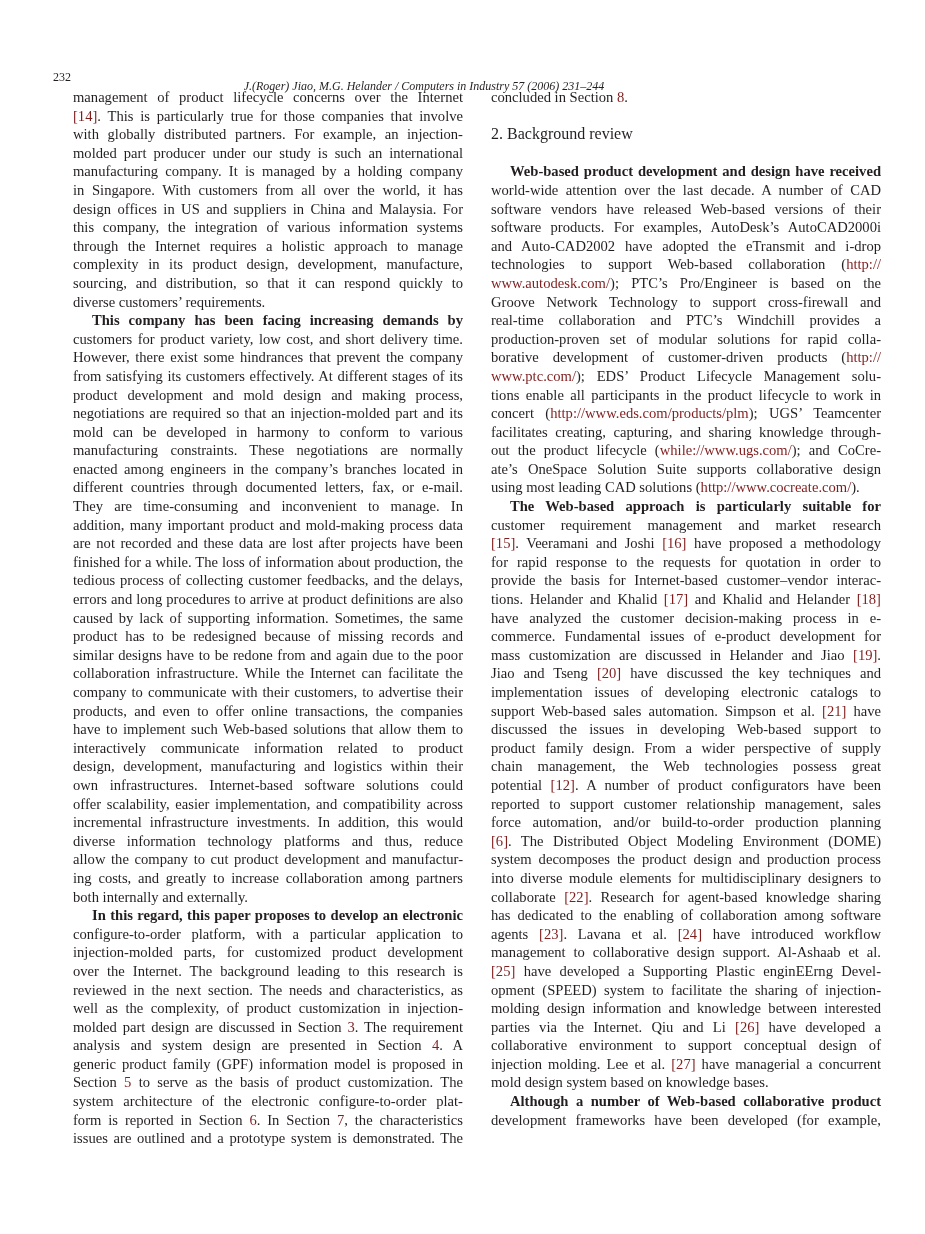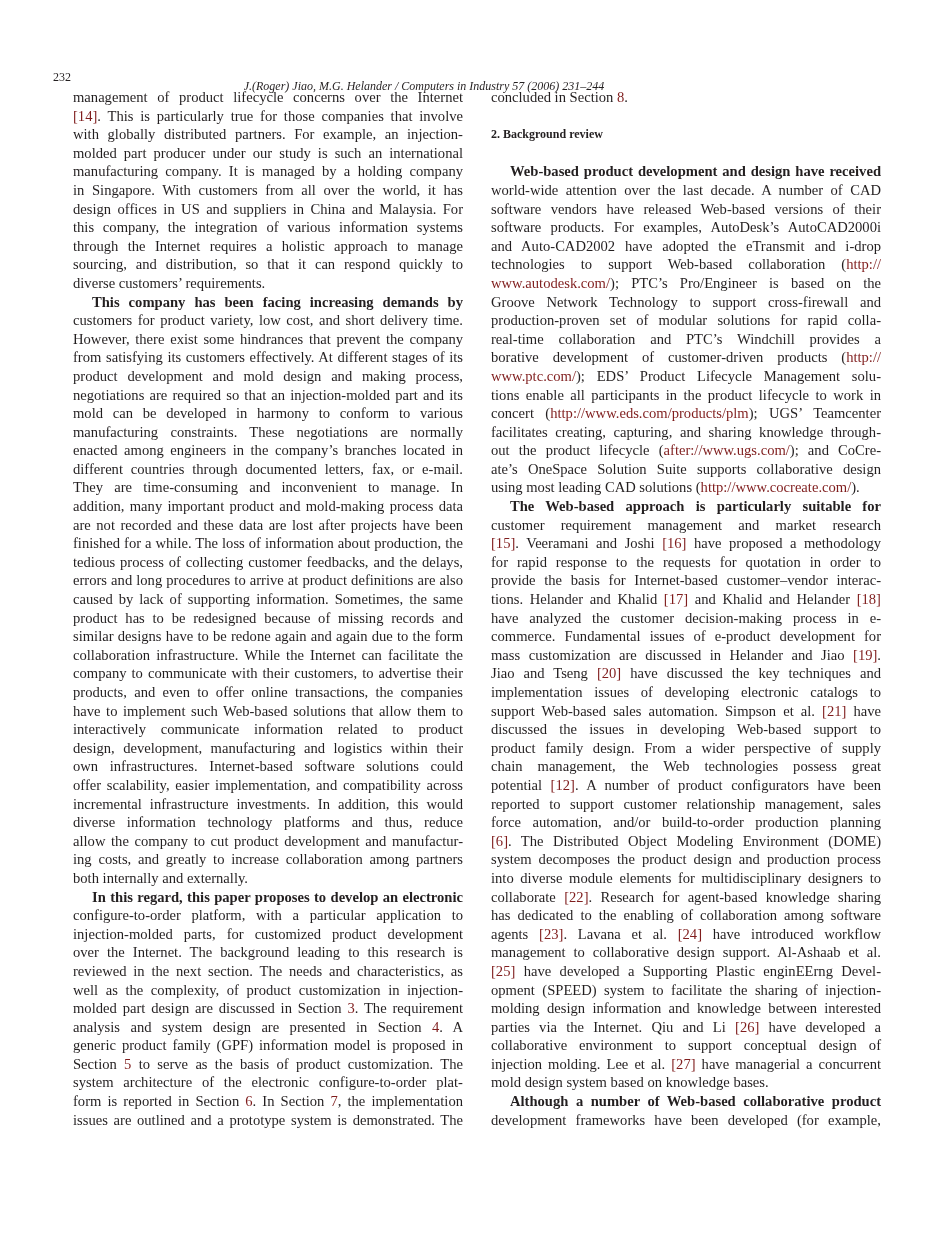--- a/index.html
+++ b/index.html
@@ -8,21 +8,21 @@
   .header { position: absolute; top: 66px; left: 0; width: 925px; height: 22px; font-size: 12px; }
   .page-num { position: absolute; left: 53px; top: 4px; }
   .running-head { position: absolute; left: 0; width: 848px; text-align: center; top: 13px; font-style: italic; font-size: 12px; }
   .col { position: absolute; top: 88px; width: 390px; font-size: 14.6px; margin-left: 20px; }
   .col.left { left: 53px; }
   .col.right { left: 471px; }
   .ln { height: 18.6px; line-height: 18.6px; white-space: nowrap; text-align: justify; text-align-last: justify; }
   .ln.last { text-align-last: left; }
   .ln.indent { text-indent: 19px; font-weight: bold; }
   .ref { color: #7f1d1d; }
-  .heading { font-weight: bold; height: 18.6px; line-height: 18.6px; font-size: 12px; }
+  .heading { font-weight: normal; height: 18.6px; line-height: 18.6px; font-size: 16px; }
   .gap { height: 18.6px; }
 </style>
 </head>
 <body>
 
 <div class="header">
   <span class="page-num">232</span>
   <div class="running-head">J.(Roger) Jiao, M.G. Helander / Computers in Industry 57 (2006) 231–244</div>
 </div>
 
@@ -30,20 +30,21 @@
     <div>
       <div class="ln"><span>management of product lifecycle concerns over the Internet</span></div>
       <div class="ln"><span class="ref">[14]</span><span>. This is particularly true for those companies that involve</span></div>
       <div class="ln"><span>with globally distributed partners. For example, an injection-</span></div>
       <div class="ln"><span>molded part producer under our study is such an international</span></div>
       <div class="ln"><span>manufacturing company. It is managed by a holding company</span></div>
       <div class="ln"><span>in Singapore. With customers from all over the world, it has</span></div>
       <div class="ln"><span>design offices in US and suppliers in China and Malaysia. For</span></div>
       <div class="ln"><span>this company, the integration of various information systems</span></div>
       <div class="ln"><span>through the Internet requires a holistic approach to manage</span></div>
+      <div class="ln"><span>complexity in its product design, development, manufacture,</span></div>
       <div class="ln"><span>sourcing, and distribution, so that it can respond quickly to</span></div>
       <div class="ln last"><span>diverse customers’ requirements.</span></div>
     </div>
     <div>
       <div class="ln indent"><span>This company has been facing increasing demands by</span></div>
       <div class="ln"><span>customers for product variety, low cost, and short delivery time.</span></div>
       <div class="ln"><span>However, there exist some hindrances that prevent the company</span></div>
       <div class="ln"><span>from satisfying its customers effectively. At different stages of its</span></div>
       <div class="ln"><span>product development and mold design and making process,</span></div>
       <div class="ln"><span>negotiations are required so that an injection-molded part and its</span></div>
@@ -52,21 +53,21 @@
       <div class="ln"><span>enacted among engineers in the company’s branches located in</span></div>
       <div class="ln"><span>different countries through documented letters, fax, or e-mail.</span></div>
       <div class="ln"><span>They are time-consuming and inconvenient to manage. In</span></div>
       <div class="ln"><span>addition, many important product and mold-making process data</span></div>
       <div class="ln"><span>are not recorded and these data are lost after projects have been</span></div>
       <div class="ln"><span>finished for a while. The loss of information about production, the</span></div>
       <div class="ln"><span>tedious process of collecting customer feedbacks, and the delays,</span></div>
       <div class="ln"><span>errors and long procedures to arrive at product definitions are also</span></div>
       <div class="ln"><span>caused by lack of supporting information. Sometimes, the same</span></div>
       <div class="ln"><span>product has to be redesigned because of missing records and</span></div>
-      <div class="ln"><span>similar designs have to be redone again and again due to the form</span></div>
+      <div class="ln"><span>similar designs have to be redone from and again due to the poor</span></div>
       <div class="ln"><span>collaboration infrastructure. While the Internet can facilitate the</span></div>
       <div class="ln"><span>company to communicate with their customers, to advertise their</span></div>
       <div class="ln"><span>products, and even to offer online transactions, the companies</span></div>
       <div class="ln"><span>have to implement such Web-based solutions that allow them to</span></div>
       <div class="ln"><span>interactively communicate information related to product</span></div>
       <div class="ln"><span>design, development, manufacturing and logistics within their</span></div>
       <div class="ln"><span>own infrastructures. Internet-based software solutions could</span></div>
       <div class="ln"><span>offer scalability, easier implementation, and compatibility across</span></div>
       <div class="ln"><span>incremental infrastructure investments. In addition, this would</span></div>
       <div class="ln"><span>diverse information technology platforms and thus, reduce</span></div>
@@ -79,48 +80,48 @@
       <div class="ln"><span>configure-to-order platform, with a particular application to</span></div>
       <div class="ln"><span>injection-molded parts, for customized product development</span></div>
       <div class="ln"><span>over the Internet. The background leading to this research is</span></div>
       <div class="ln"><span>reviewed in the next section. The needs and characteristics, as</span></div>
       <div class="ln"><span>well as the complexity, of product customization in injection-</span></div>
       <div class="ln"><span>molded part design are discussed in Section </span><span class="ref">3</span><span>. The requirement</span></div>
       <div class="ln"><span>analysis and system design are presented in Section </span><span class="ref">4</span><span>. A</span></div>
       <div class="ln"><span>generic product family (GPF) information model is proposed in</span></div>
       <div class="ln"><span>Section </span><span class="ref">5</span><span> to serve as the basis of product customization. The</span></div>
       <div class="ln"><span>system architecture of the electronic configure-to-order plat-</span></div>
-      <div class="ln"><span>form is reported in Section </span><span class="ref">6</span><span>. In Section </span><span class="ref">7</span><span>, the implementation</span></div>
+      <div class="ln"><span>form is reported in Section </span><span class="ref">6</span><span>. In Section </span><span class="ref">7</span><span>, the characteristics</span></div>
       <div class="ln"><span>issues are outlined and a prototype system is demonstrated. The</span></div>
     </div>
   </div>
 <div class="col right" id="col-right">
     <div>
       <div class="ln last"><span>concluded in Section </span><span class="ref">8</span><span>.</span></div>
     </div>
     <div class="gap"></div>
     <div class="heading">2.  Background review</div>
     <div class="gap"></div>
     <div>
       <div class="ln indent"><span>Web-based product development and design have received</span></div>
       <div class="ln"><span>world-wide attention over the last decade. A number of CAD</span></div>
       <div class="ln"><span>software vendors have released Web-based versions of their</span></div>
       <div class="ln"><span>software products. For examples, AutoDesk’s AutoCAD2000i</span></div>
       <div class="ln"><span>and Auto-CAD2002 have adopted the eTransmit and i-drop</span></div>
       <div class="ln"><span>technologies to support Web-based collaboration (</span><span class="ref">http://</span></div>
       <div class="ln"><span class="ref">www.autodesk.com/</span><span>); PTC’s Pro/Engineer is based on the</span></div>
       <div class="ln"><span>Groove Network Technology to support cross-firewall and</span></div>
+      <div class="ln"><span>real-time collaboration and PTC’s Windchill provides a</span></div>
       <div class="ln"><span>production-proven set of modular solutions for rapid colla-</span></div>
-      <div class="ln"><span>real-time collaboration and PTC’s Windchill provides a</span></div>
       <div class="ln"><span>borative development of customer-driven products (</span><span class="ref">http://</span></div>
       <div class="ln"><span class="ref">www.ptc.com/</span><span>); EDS’ Product Lifecycle Management solu-</span></div>
       <div class="ln"><span>tions enable all participants in the product lifecycle to work in</span></div>
       <div class="ln"><span>concert (</span><span class="ref">http://www.eds.com/products/plm</span><span>); UGS’ Teamcenter</span></div>
       <div class="ln"><span>facilitates creating, capturing, and sharing knowledge through-</span></div>
-      <div class="ln"><span>out the product lifecycle (</span><span class="ref">after://www.ugs.com/</span><span>); and CoCre-</span></div>
+      <div class="ln"><span>out the product lifecycle (</span><span class="ref">while://www.ugs.com/</span><span>); and CoCre-</span></div>
       <div class="ln"><span>ate’s OneSpace Solution Suite supports collaborative design</span></div>
       <div class="ln last"><span>using most leading CAD solutions (</span><span class="ref">http://www.cocreate.com/</span><span>).</span></div>
     </div>
     <div>
       <div class="ln indent"><span>The Web-based approach is particularly suitable for</span></div>
       <div class="ln"><span>customer requirement management and market research</span></div>
       <div class="ln"><span class="ref">[15]</span><span>. Veeramani and Joshi </span><span class="ref">[16]</span><span> have proposed a methodology</span></div>
       <div class="ln"><span>for rapid response to the requests for quotation in order to</span></div>
       <div class="ln"><span>provide the basis for Internet-based customer–vendor interac-</span></div>
       <div class="ln"><span>tions. Helander and Khalid </span><span class="ref">[17]</span><span> and Khalid and Helander </span><span class="ref">[18]</span></div>

